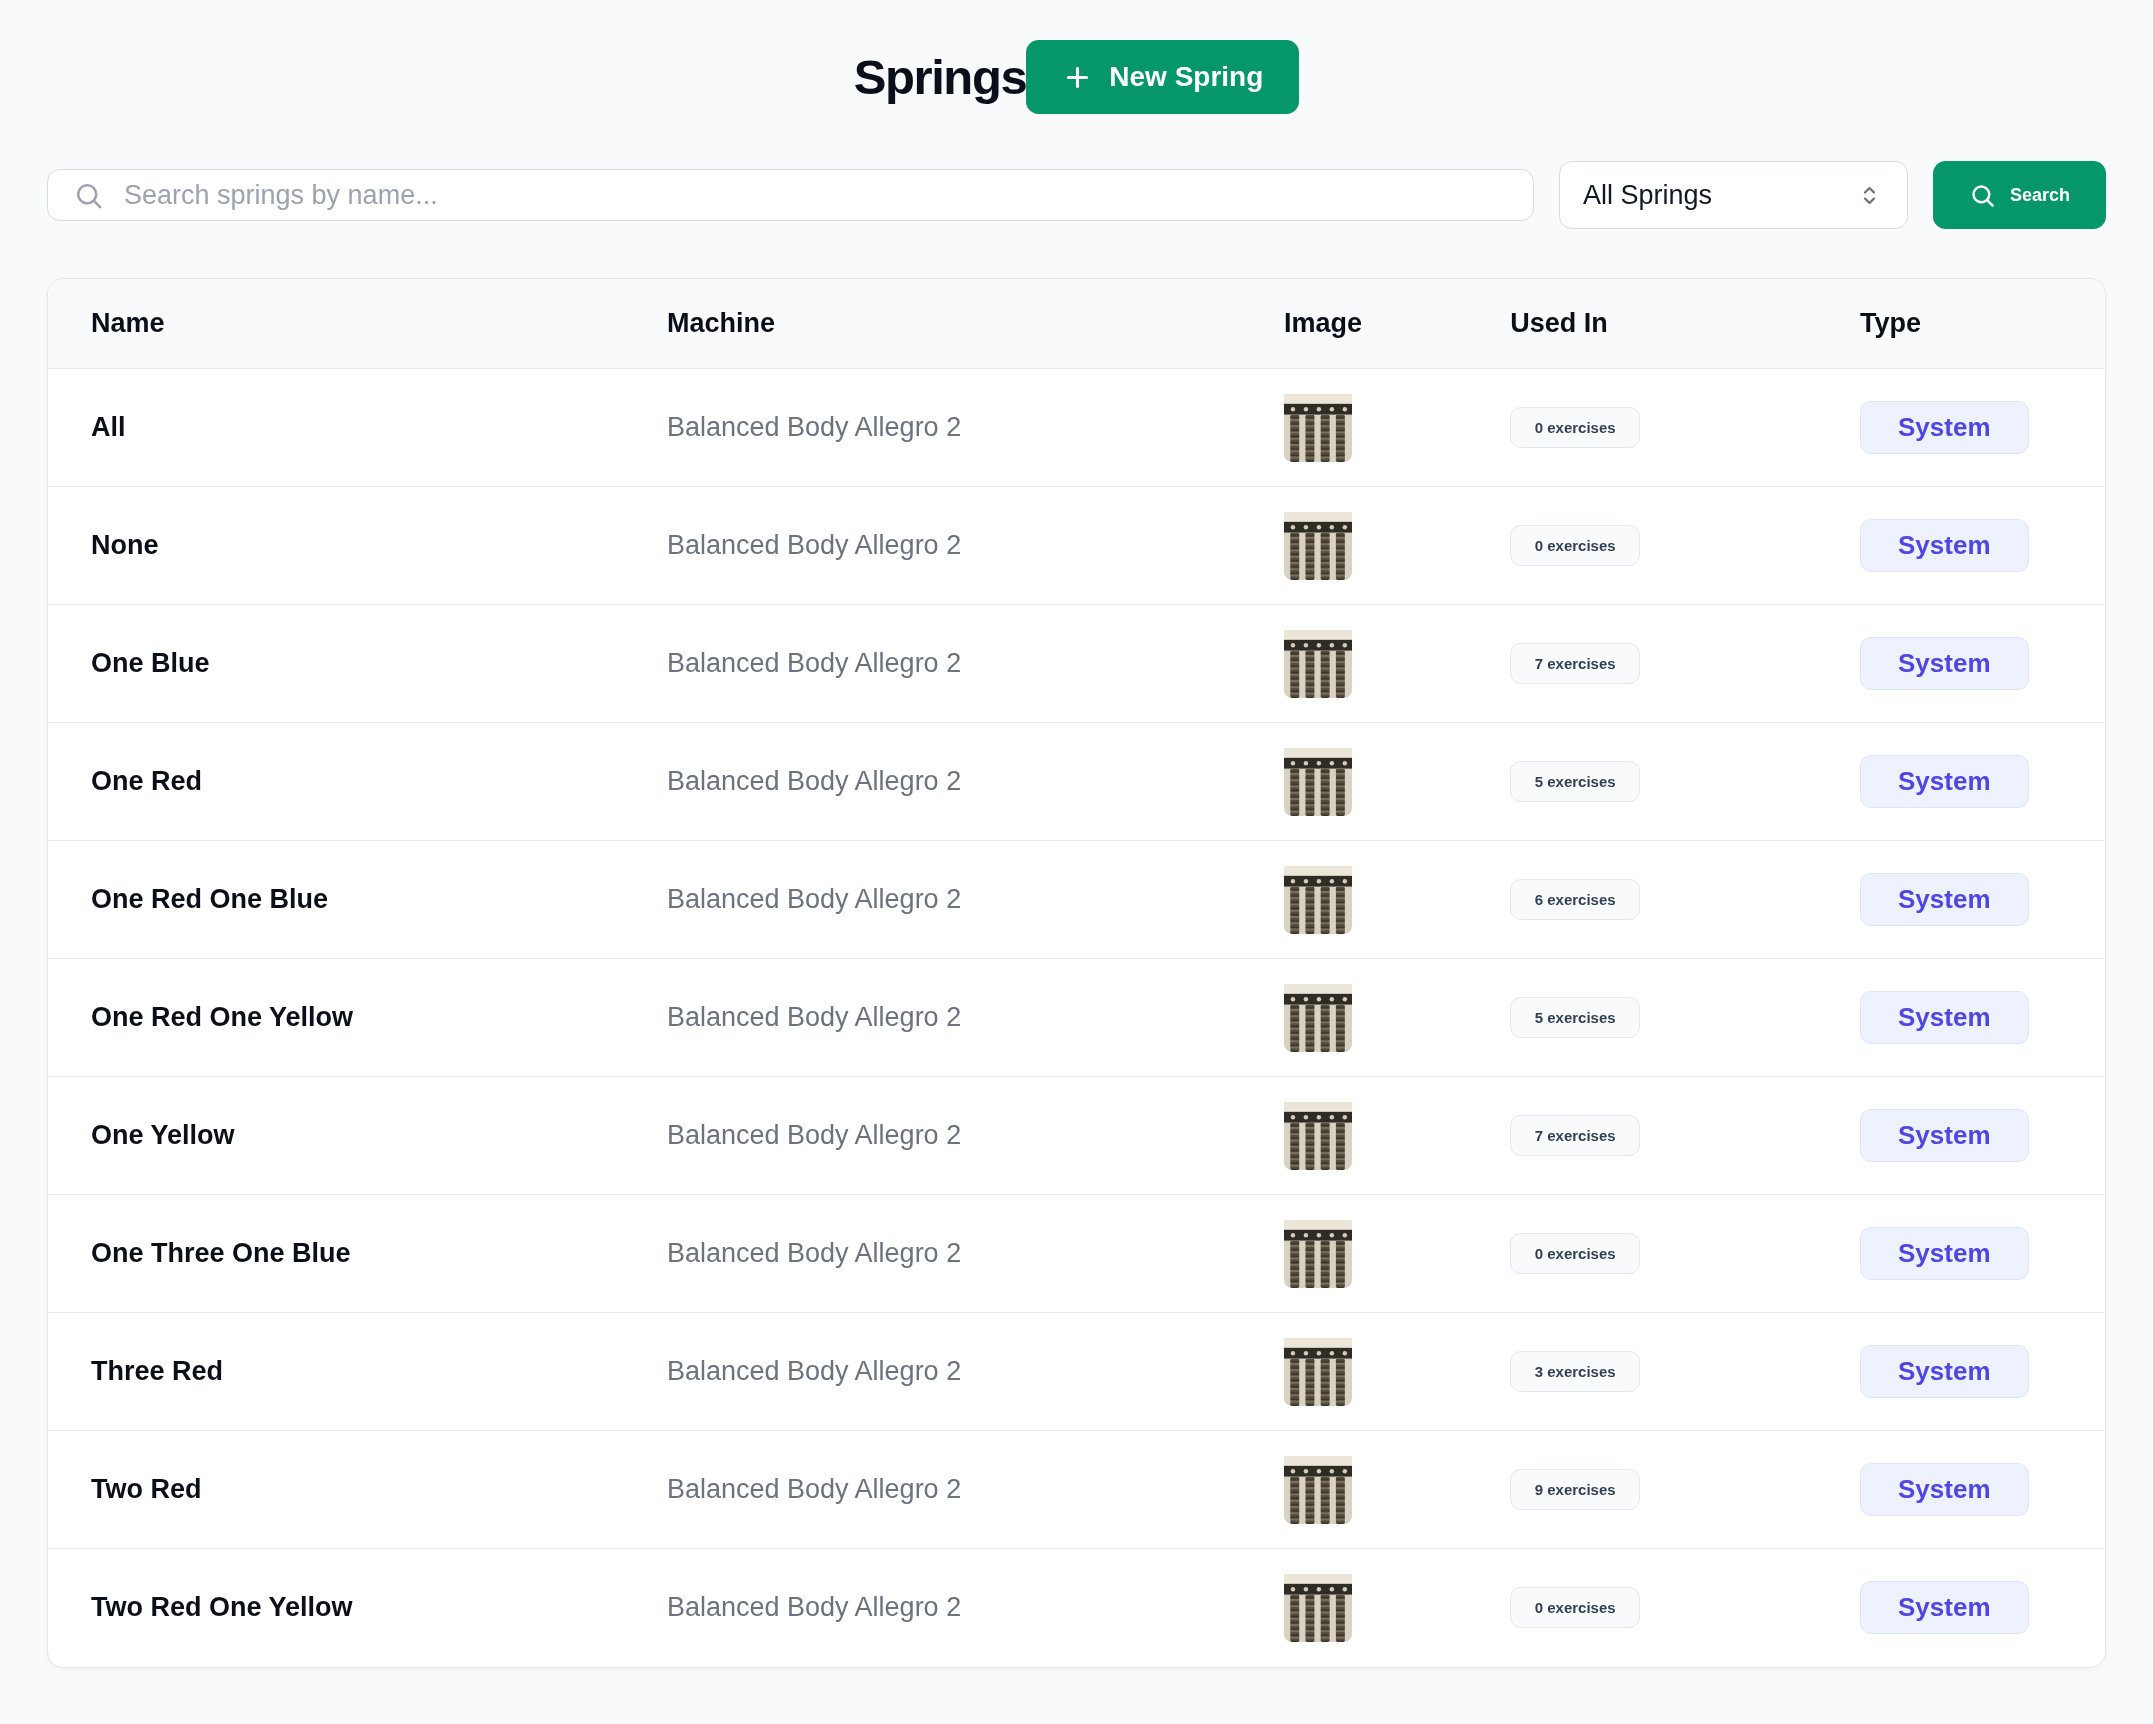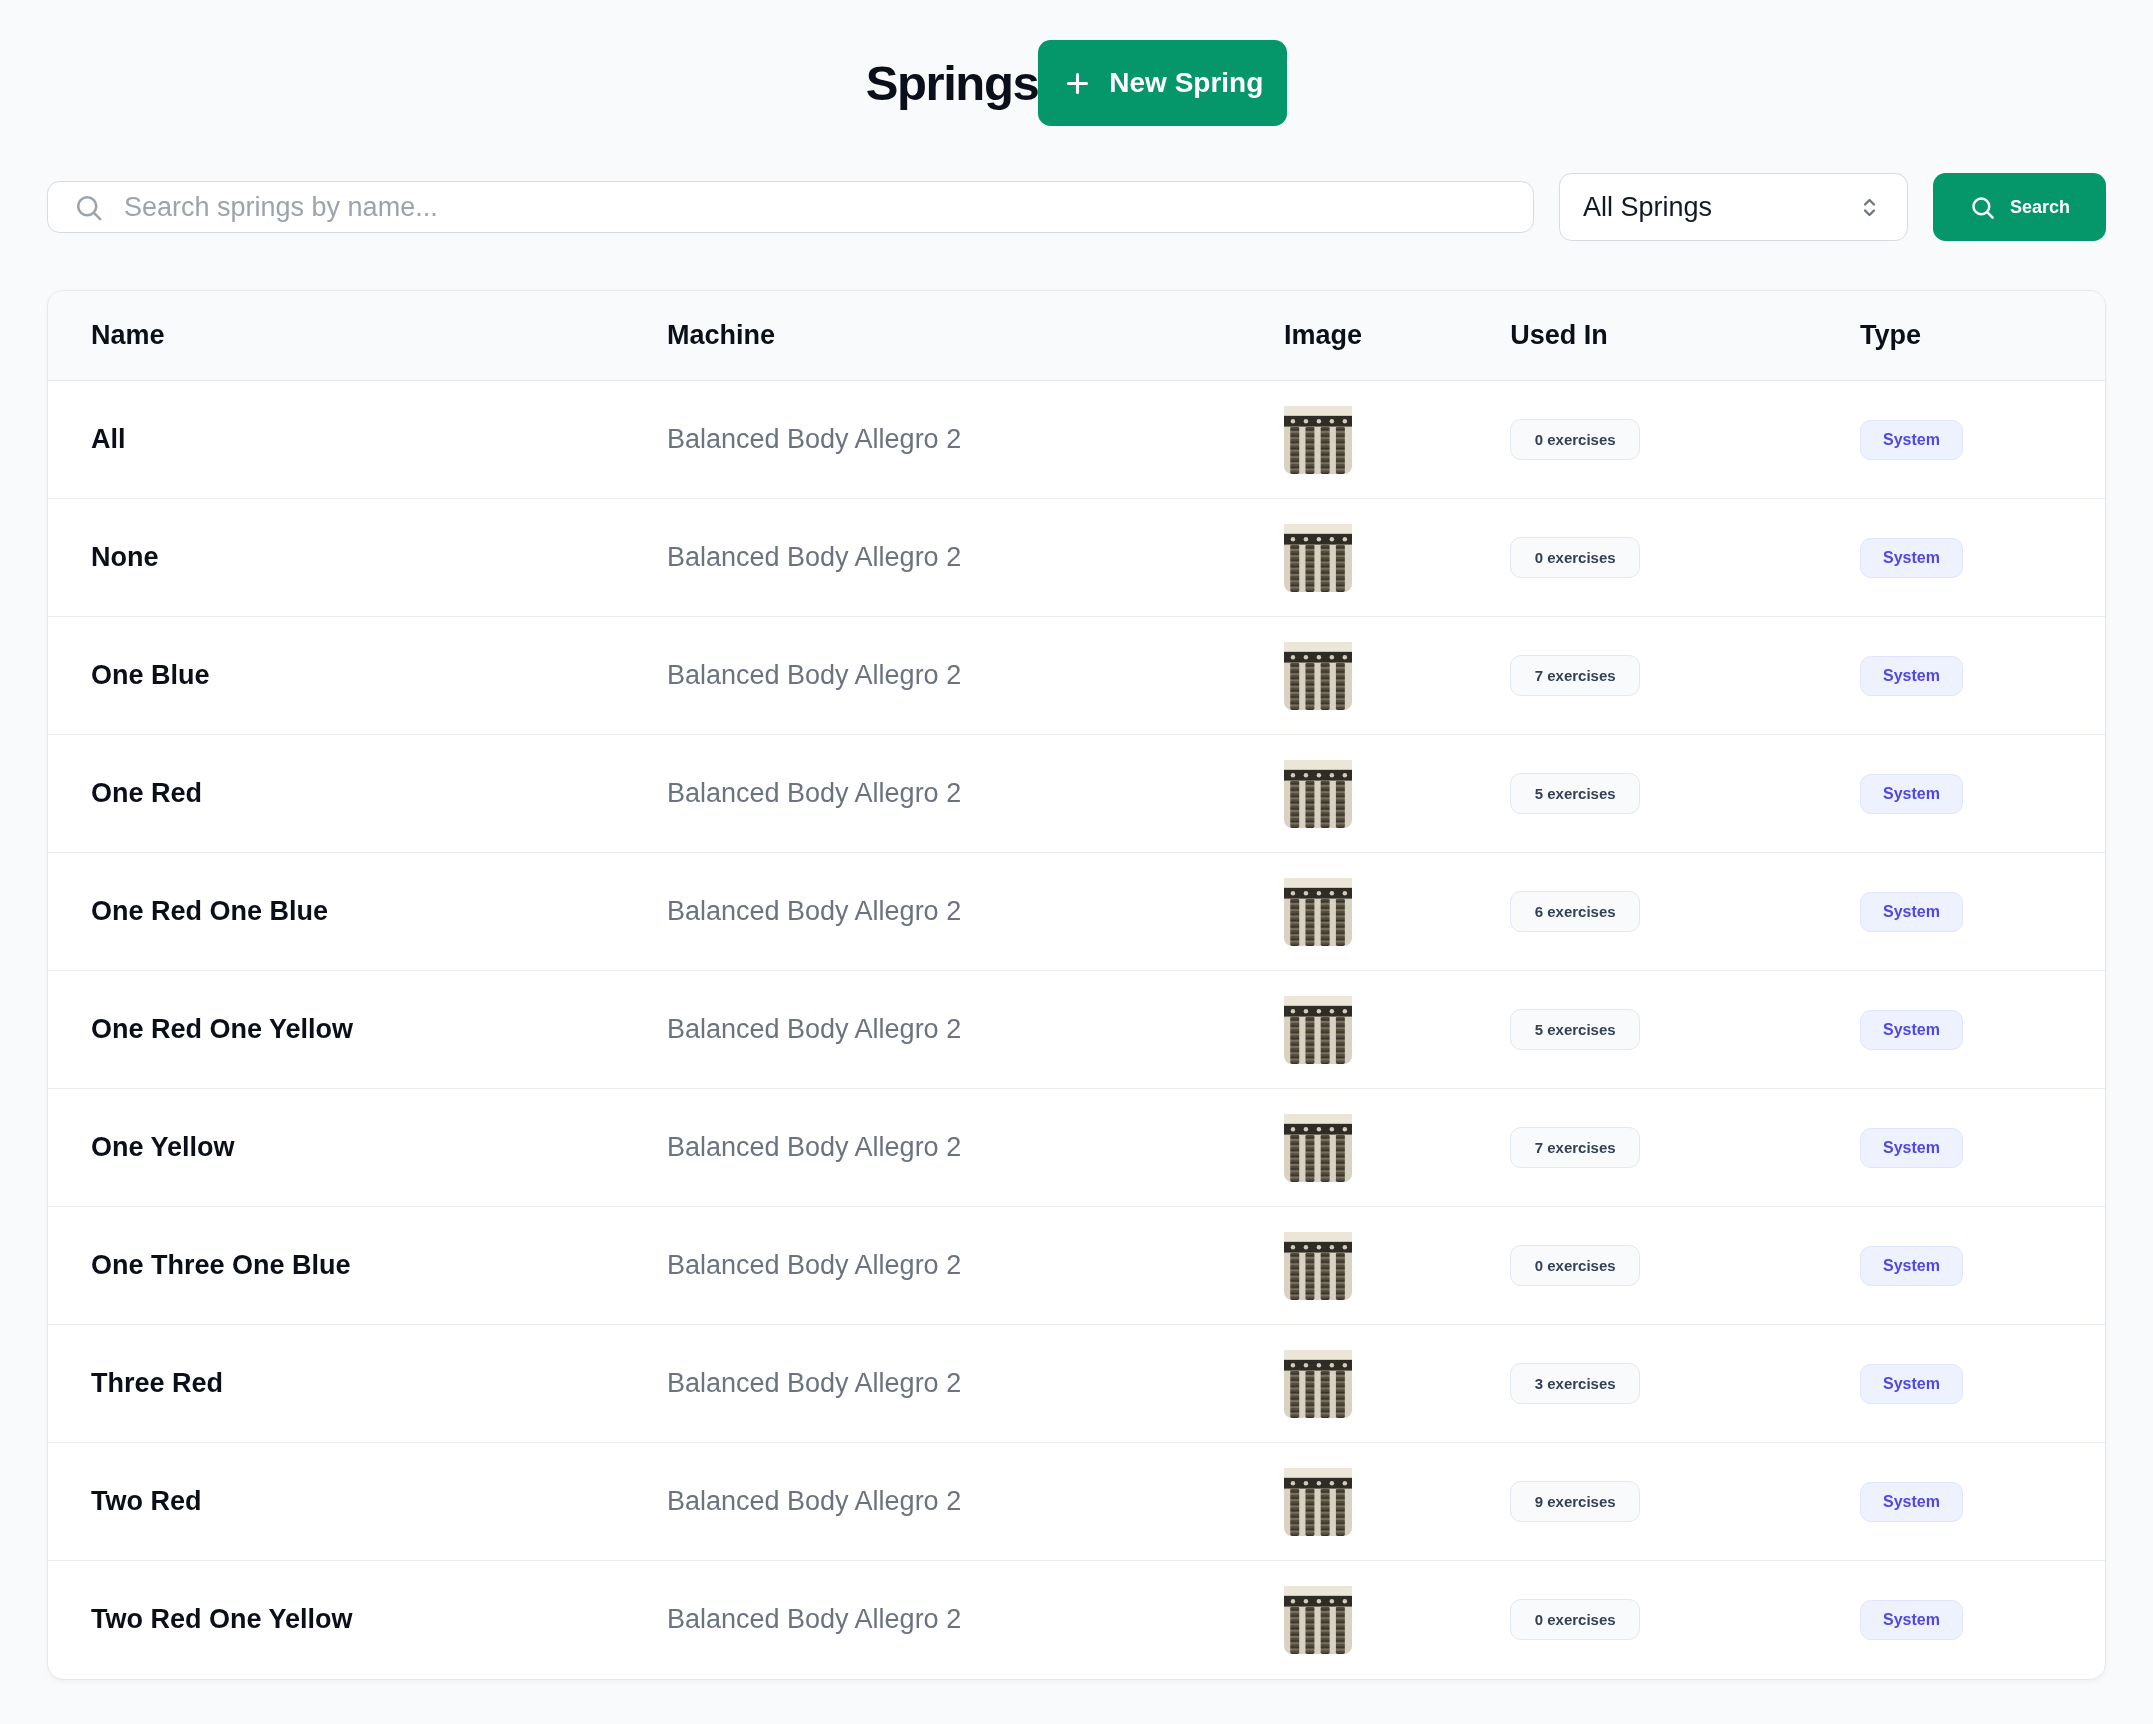--- a/index.html
+++ b/index.html
@@ -13,21 +13,21 @@
   .page { padding: 31px 47px 81px 47px; }
 
   
   .top-bar { display: flex; align-items: center; justify-content: center; margin-top: 9px; }
   .page-title { font-size: 49px; font-weight: 800; letter-spacing: -1.4px; color: #0b0f19; }
   .btn { border: none; cursor: pointer; font-family: inherit; }
   .btn-new {
     display: inline-flex; align-items: center; gap: 16px;
     background: #059669; color: #fff;
     font-size: 28px; font-weight: 600;
-    height: 86px; padding: 0 24px; border-radius: 12.6px;
+    height: 74px; padding: 0 36px; border-radius: 12.6px;
   }
 
   
   .filters { display: flex; align-items: center; gap: 25px; margin-top: 47px; }
   .search-box {
     flex: 1; display: flex; align-items: center; gap: 20px;
     background: #ffffff; border: 1.8px solid #d6dbe1; border-radius: 12.6px;
     height: 52px; padding: 0 25px;
   }
   .search-box input {
@@ -80,22 +80,22 @@
   .cell-machine { color: #6b7280; }
   .badge-used {
     display: inline-block;
     background: #f8fafc; border: 1.8px solid #e2e8f0; color: #334155;
     font-size: 15px; font-weight: 600;
     padding: 10.8px 23.4px; border-radius: 10.8px; white-space: nowrap;
   }
   .badge-type {
     display: inline-block;
     background: #eef2ff; border: 1.8px solid #dfe4fb; color: #4f46e5;
-    font-size: 16px; font-weight: 700;
-    padding: 10px 22px; border-radius: 10.8px; white-space: nowrap;
+    font-size: 26px; font-weight: 700;
+    padding: 10px 37px; border-radius: 10.8px; white-space: nowrap;
   }
   .thumb { width: 68px; height: 68px; display: block; }
   .icon { display: inline-flex; align-items: center; justify-content: center; }
   .hidden-defs { position: absolute; width: 0; height: 0; overflow: hidden; }
 </style>
 </head>
 <body>
 
 <svg class="hidden-defs" aria-hidden="true">
   <defs>

